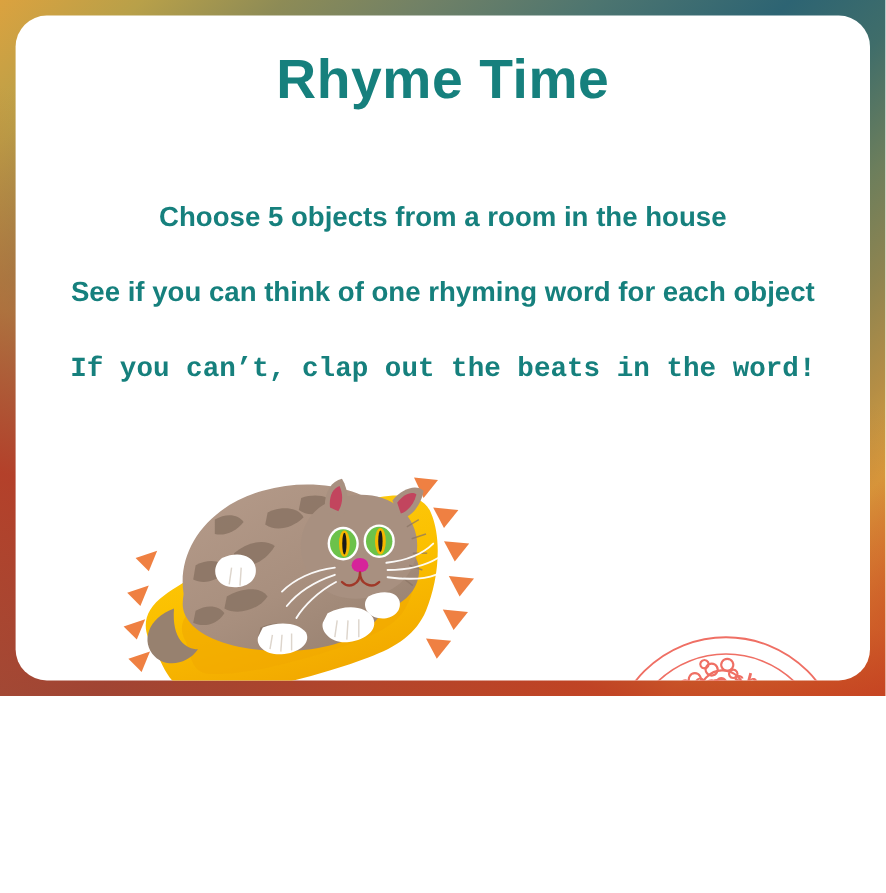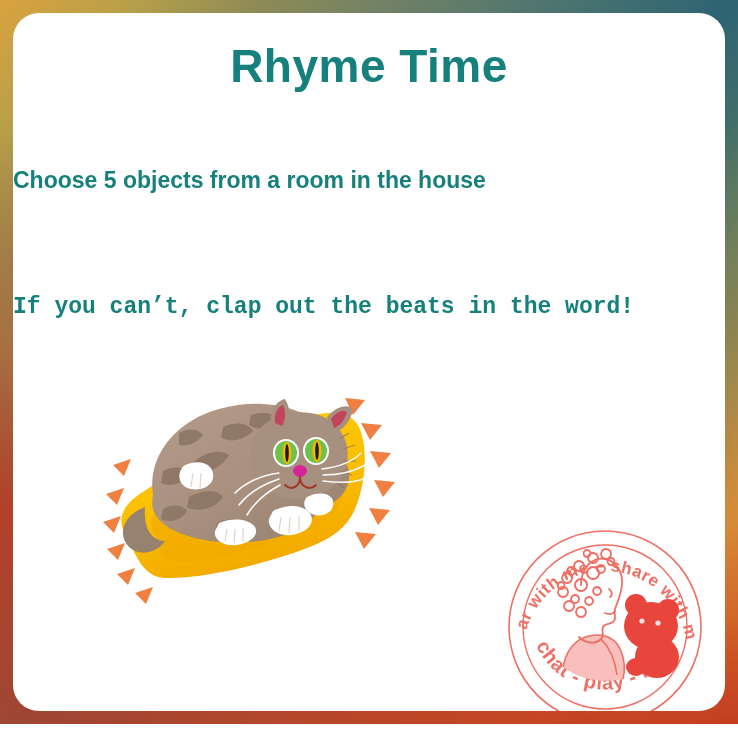--- a/index.html
+++ b/index.html
@@ -8,21 +8,21 @@
     padding: 0;
     background: #ffffff;
   }
   body {
     font-family: "Liberation Sans", sans-serif;
   }
 
   #card-frame {
     position: relative;
     width: 738px;
-    height: 724px;
+    height: 580px;
     box-sizing: border-box;
     overflow: hidden;
     background:
       linear-gradient(135deg,
         #dba23f 0%,
         #b8a049 9%,
         #8d8b56 18%,
         #718166 27%,
         #4d7570 38%,
         #2d6473 50%,
@@ -71,20 +71,21 @@
     font-size: 46px;
     font-weight: bold;
     letter-spacing: 0.5px;
     line-height: 1;
   }
 
   .instruction-line {
     position: absolute;
     left: 0;
     right: 0;
+    text-align: center;
     color: #16807d;
     font-size: 23px;
     font-weight: bold;
     line-height: 1;
   }
   #instruction-0 { top: 156px; }
   #instruction-1 { top: 219px; }
   #instruction-2 { top: 283px; font-family: Liberation Mono, monospace; }
 
   
@@ -112,20 +113,21 @@
 
 <div id="card-frame">
   <div id="frame-tint"></div>
 
   <div id="card-inner">
 
     <div id="page-title">Rhyme Time</div>
 
     <div class="instruction-line" id="instruction-0">Choose 5 objects from a room in the house</div>
 
+    <div class="instruction-line" id="instruction-1">See if you can think of one rhyming word for each object</div>
 
     <div class="instruction-line" id="instruction-2">If you can’t, clap out the beats in the word!</div>
 
     <div id="cat-illustration">
       <svg viewBox="0 0 310 230" xmlns="http://www.w3.org/2000/svg">
         <defs>
           <linearGradient id="cushionGrad" x1="0" y1="0" x2="0.4" y2="1">
             <stop offset="0%" stop-color="#fdcf15"></stop>
             <stop offset="55%" stop-color="#fbc000"></stop>
             <stop offset="100%" stop-color="#f2a900"></stop>

